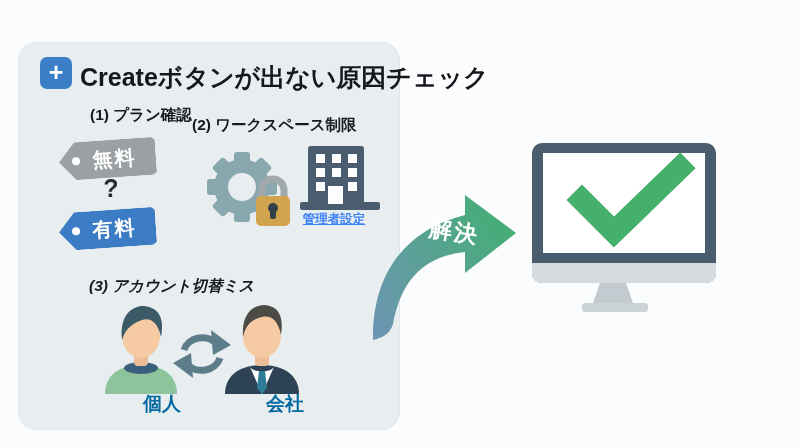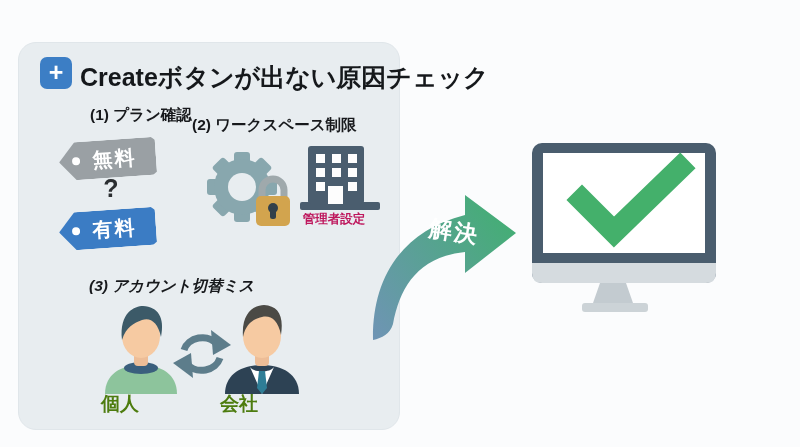--- a/index.html
+++ b/index.html
@@ -50,29 +50,29 @@
   }
   .qmark{
     position:absolute;left:96px;top:174px;width:30px;text-align:center;
     font-size:25px;font-weight:bold;color:#2b2e31;
   }
 
   .gearlock-svg{position:absolute;left:196px;top:138px;}
   .building-svg{position:absolute;left:298px;top:144px;}
   .ws-caption{
     position:absolute;left:284px;top:211px;width:100px;text-align:center;
-    font-size:12.5px;font-weight:bold;color:#be185d;white-space:nowrap;
+    font-size:12.5px;font-weight:bold;color:#3b82f6;white-space:nowrap;text-decoration:underline;
   }
 
   .avatar1-svg{position:absolute;left:101px;top:302px;}
   .avatar2-svg{position:absolute;left:220px;top:302px;}
   .switch-svg{position:absolute;left:171px;top:322px;}
   .avatar-label{
-    position:absolute;top:391px;text-align:left;
-    font-size:19px;font-weight:bold;color:#4d7c0f;
+    position:absolute;top:391px;text-align:right;
+    font-size:19px;font-weight:bold;color:#0369a1;
   }
   .lbl-personal{left:101px;width:80px;}
   .lbl-company{left:220px;width:84px;}
 
   .arrow-svg{position:absolute;left:362px;top:186px;}
   .arrow-label{
     position:absolute;left:429px;top:217px;width:58px;
     font-size:23px;font-weight:bold;color:#fff;letter-spacing:2px;
     transform:rotate(9deg);white-space:nowrap;
   }

